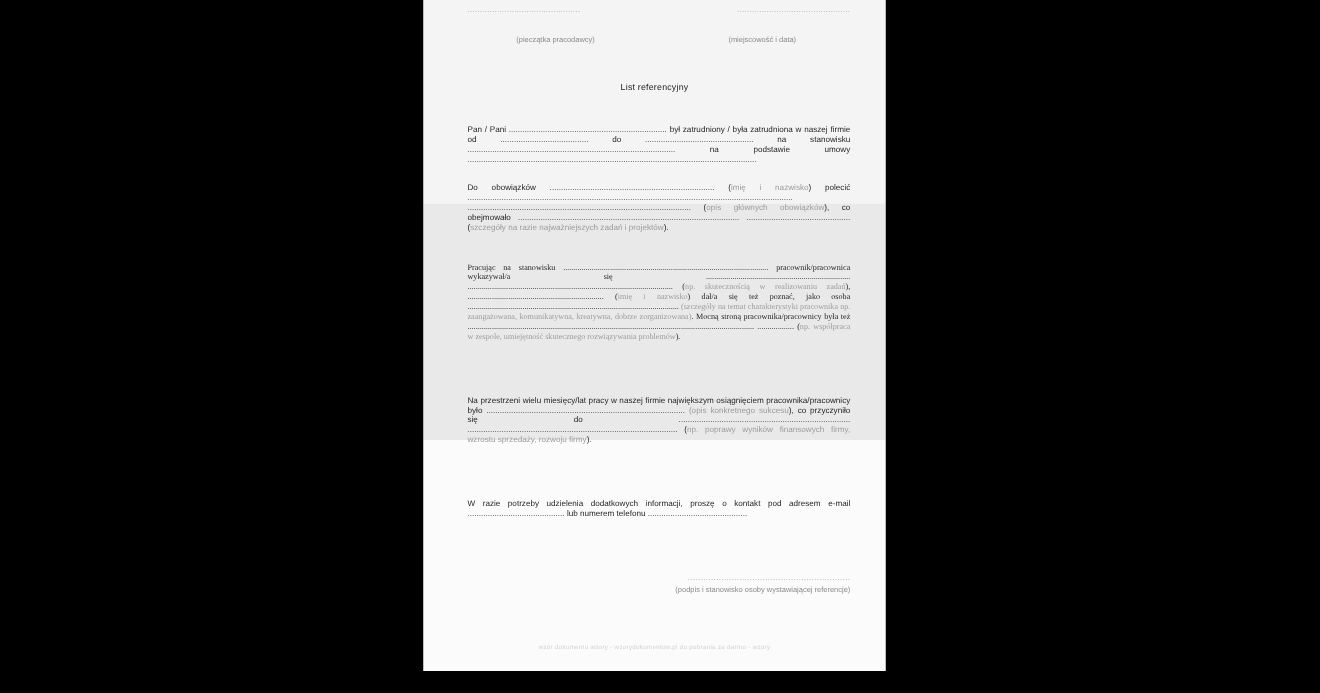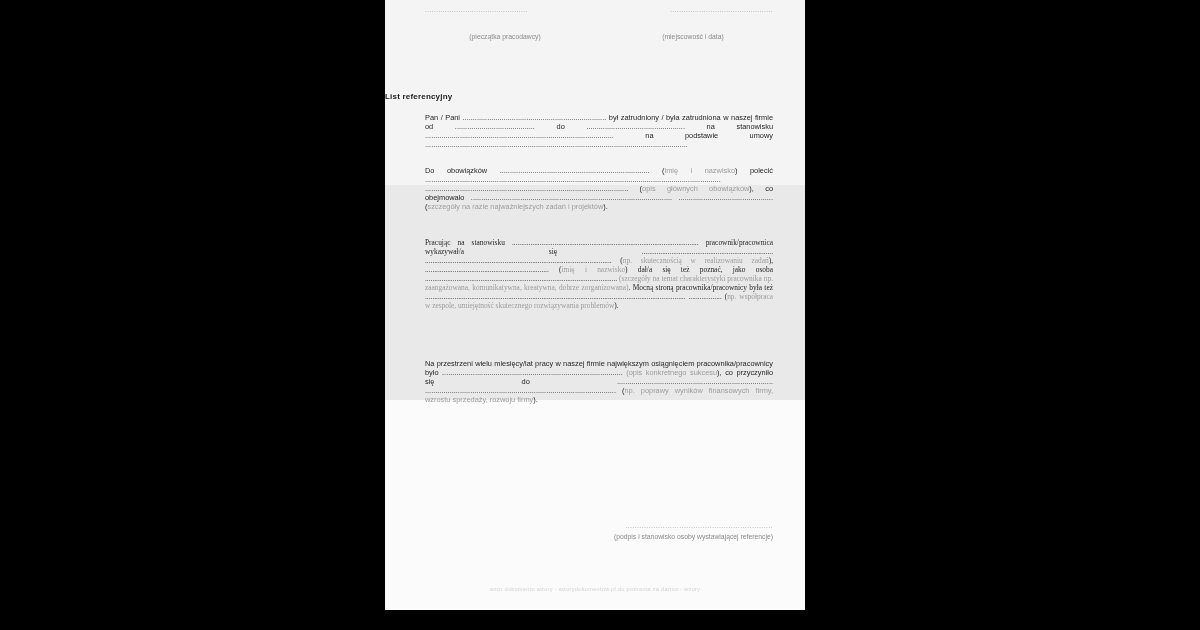--- a/index.html
+++ b/index.html
@@ -67,26 +67,26 @@
     justify-content: space-between;
     font-size: 6.8px;
     color: #7b7b7b;
   }
   .sigcol { width: 46%; text-align: center; }
   .dots { color: #9a9a9a; letter-spacing: .4px; display: block; }
   .caption { color: #8a8a8a; font-size: 6.8px; }
 
   .title {
     position: absolute;
-    top: 92px;
+    top: 75px;
     left: 0;
     width: 100%;
-    text-align: left;
+    text-align: center;
     font-size: 8px;
-    font-weight: bold;
+    font-weight: normal;
     color: #1c1c1c;
     letter-spacing: .2px;
   }
 
   .para {
     position: absolute;
     left: 40px;
     width: 348px;
     text-align: justify;
     font-size: 7.4px;
@@ -181,20 +181,24 @@
       </div>
 
       <div class="para p4">
         <span>Na  przestrzeni  wielu  miesięcy/lat  pracy  w  naszej  firmie  największym  osiągnięciem</span>
         <span>pracownika/pracownicy  było  ........................................................................................</span>
         <span class="g">(opis konkretnego sukcesu</span><span>), co przyczyniło się do ............................................................................</span>
         <span>............................................................................................. (</span><span class="g">np. poprawy wyników finansowych firmy, wzrostu sprzedaży, rozwoju firmy</span><span>).</span>
       </div>
 
 
+      <div class="para p6">
+        <span>W  razie  potrzeby  udzielenia  dodatkowych  informacji,  proszę  o  kontakt  pod  adresem  e-mail</span>
+        <span>........................................... lub numerem telefonu ............................................</span>
+      </div>
 
 
       <div class="signblock">
         <div class="dots">...............................................................</div>
         <div class="caption">(podpis i stanowisko osoby wystawiającej referencje)</div>
       </div>
 
       <div class="footer">wzór dokumentu wzory - wzorydokumentow.pl do pobrania za darmo - wzory</div>
     </div>
   </div>

